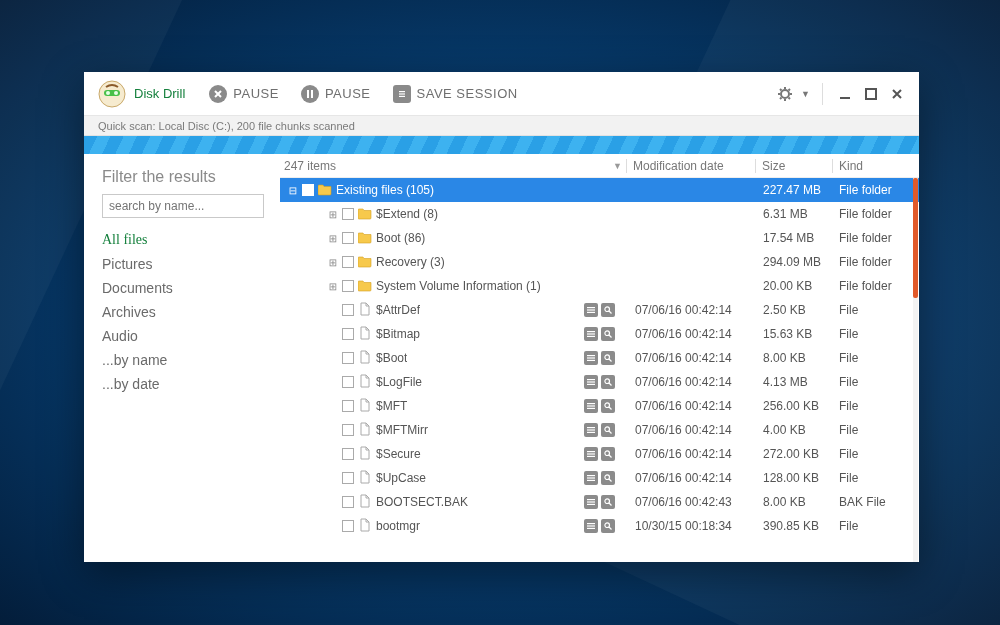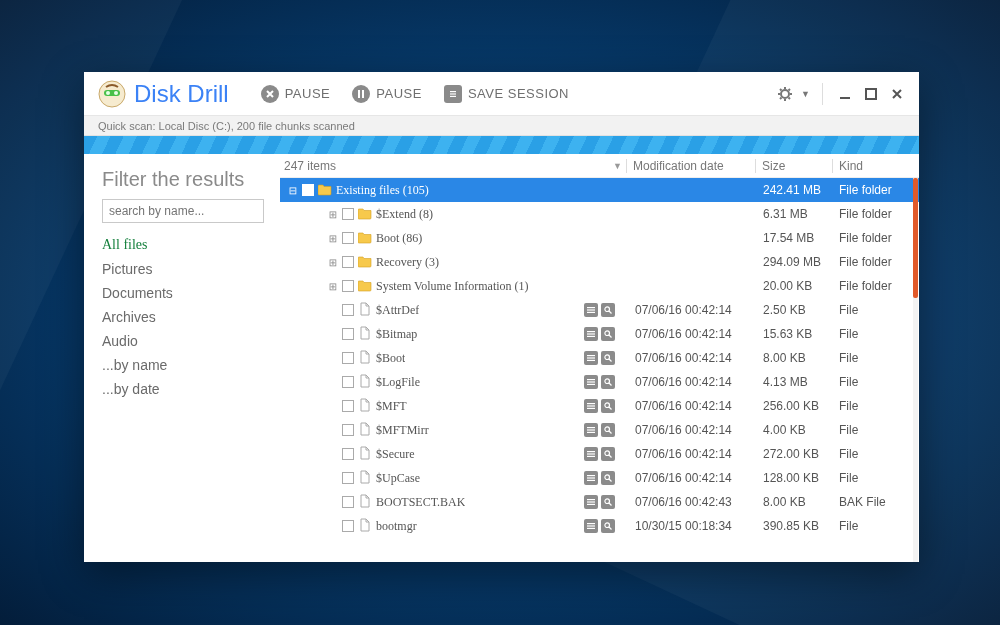--- a/index.html
+++ b/index.html
@@ -16,40 +16,40 @@
 .window {
   position: absolute; top: 72px; left: 84px; width: 835px; height: 490px;
   background: #fff; box-shadow: 0 12px 40px rgba(0,0,0,0.45);
   display: flex; flex-direction: column;
 }
 .titlebar {
   height: 44px; display: flex; align-items: center; padding: 0 10px 0 14px;
   border-bottom: 1px solid #e6e6e6; color: #6f6f6f;
 }
 .logo { width: 28px; height: 28px; margin-right: 8px; flex:0 0 auto; }
-.app-title { font-size: 24px; font-weight: 300; color: #3b82f6; margin-right: 32px; }
+.app-title { font-size: 13px; font-weight: 300; color: #15803d; margin-right: 24px; }
 .tb-btn { display: flex; align-items: center; gap: 6px; margin-right: 22px; font-size: 13px; letter-spacing: .5px; cursor: pointer; }
 .tb-ico { width: 18px; height: 18px; border-radius: 50%; background: #8a8a8a; display:flex; align-items:center; justify-content:center; }
 .tb-ico svg { display:block; }
 .tb-ico.sq { border-radius: 3px; }
 .spacer { flex: 1; }
 .gear { width: 18px; height: 18px; margin-right: 6px; cursor:pointer; display:flex; align-items:center; }
 .winctrl { width: 24px; height: 24px; display:flex; align-items:center; justify-content:center; cursor:pointer; margin-left:2px; }
 .divider-v { width:1px; height:22px; background:#ddd; margin:0 8px; }
 .statusbar {
   height: 20px; background: #f2f2f2; font-size: 11px; color: #7a7a7a;
   display:flex; align-items:center; padding: 0 14px; border-bottom: 1px solid #e2e2e2;
 }
 .ribbon {
   height: 18px;
   background: repeating-linear-gradient(115deg,#2aa0e6 0 12px,#3db2f0 12px 24px);
 }
 .body { flex:1; display:flex; overflow:hidden; background:#fff; }
 .sidebar { width: 196px; padding: 14px 16px 0 18px; font-size: 14px; color:#6a6a6a; }
-.sb-title { font-size: 20px; color:#8a8a8a; margin-bottom: 8px; font-weight:300; }
+.sb-title { font-size: 16px; color:#8a8a8a; margin-bottom: 8px; font-weight:300; }
 .searchbox { width: 100%; height: 24px; border:1px solid #c9c9c9; padding:0 6px; font-size:12px; color:#888; margin-bottom:10px; }
 .sb-item { padding: 4px 0; cursor:pointer; }
 .sb-item.active { color:#15803d;font-family:Liberation Serif, serif; }
 .main { flex:1; display:flex; flex-direction:column; font-size:12px; color:#555; position:relative; overflow:hidden; }
 .cols { display:flex; align-items:center; height:24px; border-bottom:1px solid #eee; color:#777; padding-right:6px; }
 .col-name { flex:1; padding-left:4px; display:flex; align-items:center; gap:4px; }
 .col-sort { font-size:9px; color:#999; margin-left:auto; padding-right:4px; }
 .col-sep { width:1px; height:14px; background:#ddd; }
 .col-mod { width:128px; padding-left:6px; }
 .col-size { width:76px; padding-left:6px; }
@@ -62,21 +62,21 @@
 .row .cell-name { flex:1; display:flex; align-items:center; gap:4px; }
 .row .cell-mod { width:128px; padding-left:6px; }
 .row .cell-size { width:76px; padding-left:6px; }
 .row .cell-kind { width:80px; padding-left:6px; }
 .indent { display:inline-block; }
 .expander { width:10px; text-align:center; color:#888; font-size:10px; cursor:pointer; }
 .row.sel .expander { color:#fff; }
 .chk { width:12px; height:12px; border:1px solid #aaa; background:#fff; cursor:pointer; flex:0 0 auto; }
 .row.sel .chk { border-color:#fff; }
 .ico { width:14px; height:14px; flex:0 0 auto; }
-.name-txt { white-space:nowrap; overflow:hidden; text-overflow:ellipsis;font-family:Liberation Serif, serif; }
+.name-txt { white-space:nowrap; overflow:hidden; text-overflow:ellipsis; }
 .row-actions { display:flex; gap:3px; margin-left:auto; padding-right:14px; }
 .ra { width:14px; height:14px; background:#8b8b8b; border-radius:2px; display:flex; align-items:center; justify-content:center; cursor:pointer; }
 .ra svg { display:block; }
 </style>
 </head>
 <body>
 <div class="desktop-beams"></div>
 
 <div class="window">
 
@@ -193,21 +193,21 @@
             <div class="cell-name">
               <span class="indent" style="width: 4px;"></span>
               <span class="expander">⊟</span>
               <span class="chk"></span>
               <span><svg class="ico" viewBox="0 0 14 14">
                   <path d="M1 3h4l1 1.5h7v7.5a1 1 0 0 1-1 1H1a1 1 0 0 1-1-1V4a1 1 0 0 1 1-1z" fill="#f7c94c" stroke="#d4a020" stroke-width=".6"></path>
                 </svg></span>
               <span class="name-txt">Existing files (105)</span>
             </div>
             <div class="cell-mod"></div>
-            <div class="cell-size">242.41 MB</div>
+            <div class="cell-size">227.47 MB</div>
             <div class="cell-kind">File folder</div>
           </div>
           <div class="row">
             <div class="cell-name">
               <span class="indent" style="width: 44px;"></span>
               <span class="expander">⊞</span>
               <span class="chk"></span>
               <span><svg class="ico" viewBox="0 0 14 14">
                   <path d="M1 3h4l1 1.5h7v7.5a1 1 0 0 1-1 1H1a1 1 0 0 1-1-1V4a1 1 0 0 1 1-1z" fill="#f7c94c" stroke="#d4a020" stroke-width=".6"></path>
                 </svg></span>

